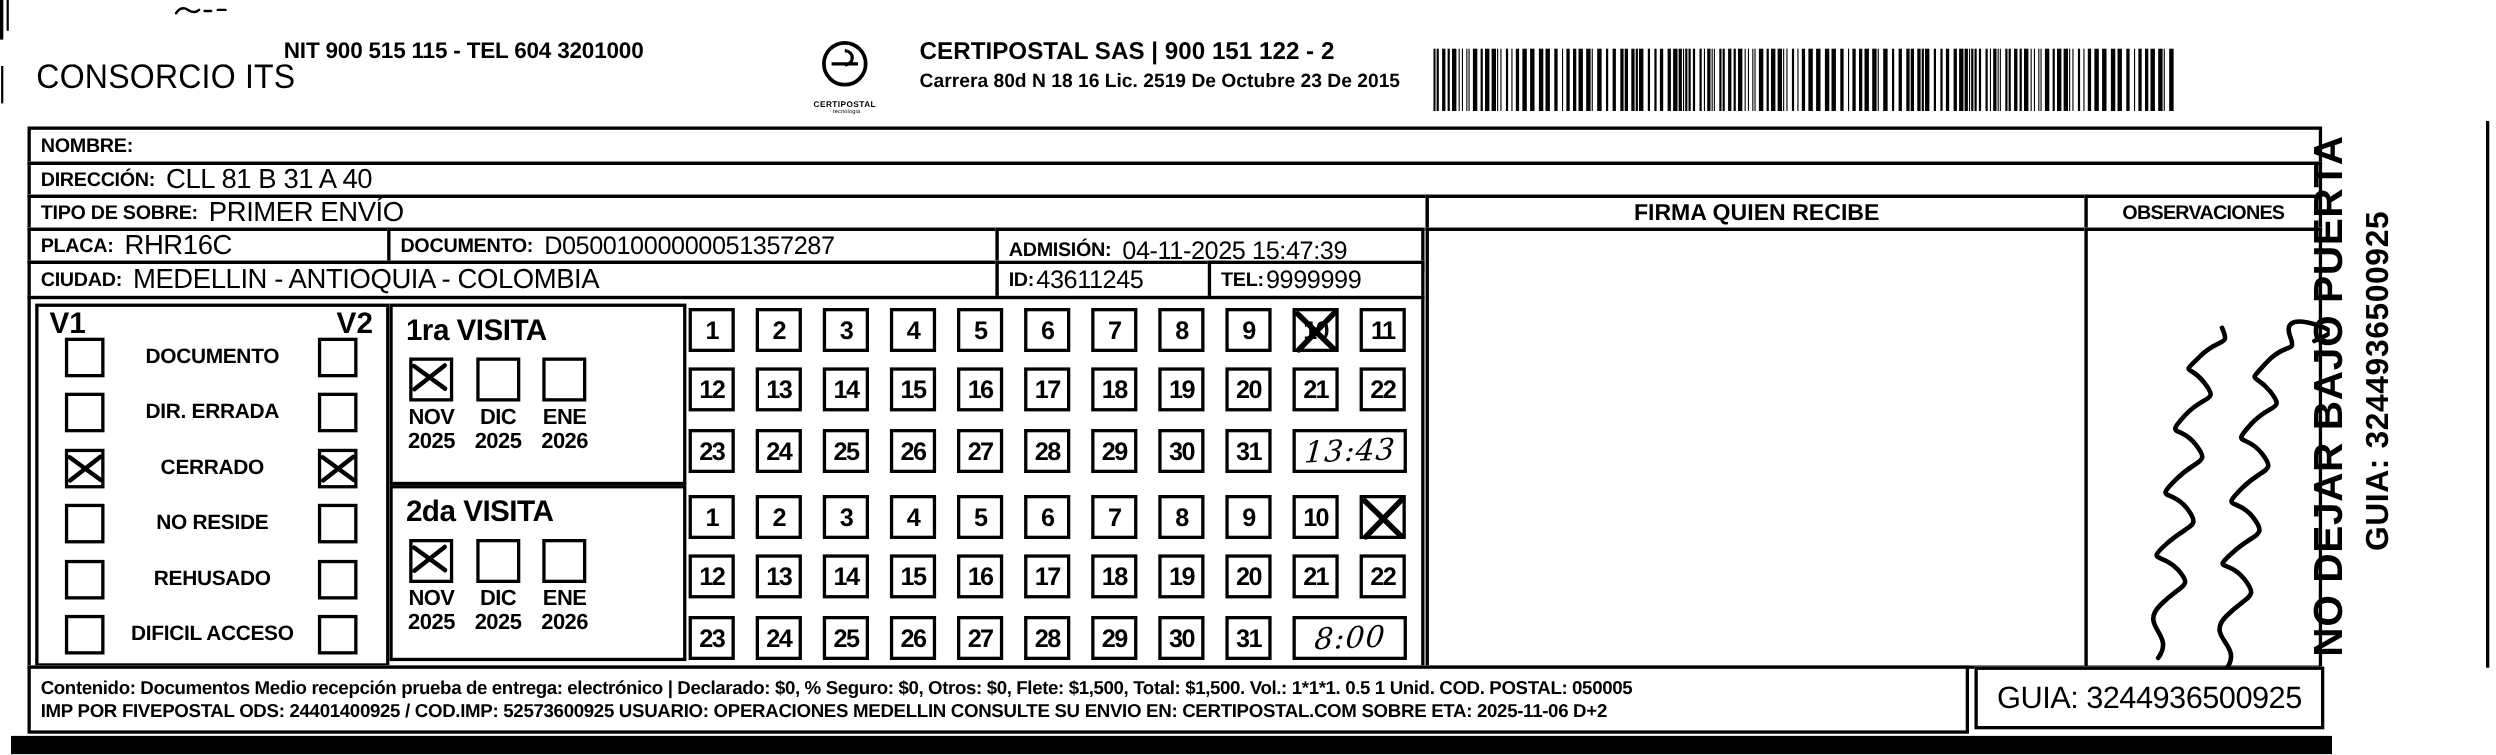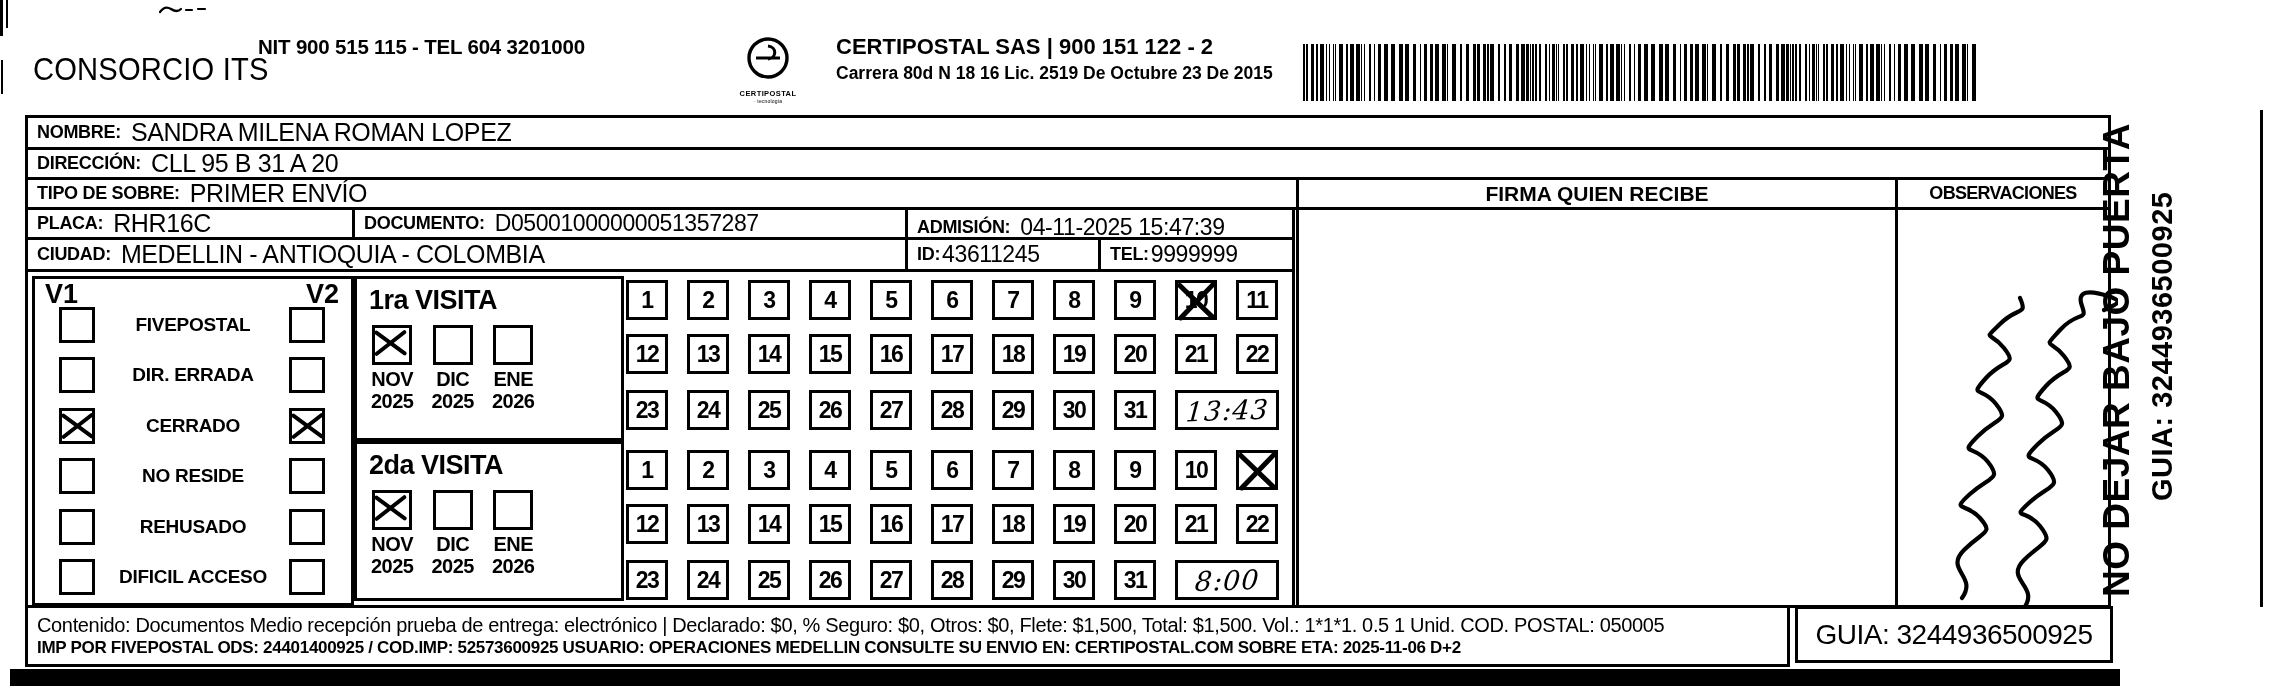--- a/index.html
+++ b/index.html
@@ -51,21 +51,21 @@
   .day .dnum{font-size:23px;font-weight:700;letter-spacing:-1.5px}
   .day.wide{width:104px}
   .day.crossed{overflow:visible}
   .day.crossed::before,.day.crossed::after{content:"";position:absolute;left:-7px;top:16px;width:51px;height:4.5px;
         background:#000;border-radius:3px}
   .day.crossed::before{transform:rotate(44deg)}
   .day.crossed::after{transform:rotate(-46deg)}
   .hand-time{font-family:"DejaVu Serif",serif;font-style:italic;font-size:27px;letter-spacing:1px;transform:skewX(-6deg) rotate(-2deg)}
   
   .footbox{flex-direction:column;align-items:flex-start;justify-content:center;gap:1px}
-  .footbox .f1{font-size:20px;font-weight:400;letter-spacing:-.35px}
+  .footbox .f1{font-size:17px;font-weight:700;letter-spacing:-.35px}
   .footbox .f2{font-size:17px;font-weight:700;letter-spacing:-.3px}
   .guiabox{font-size:28px;letter-spacing:-.5px;justify-content:center}
   .blackbar{position:absolute;left:10px;top:669px;width:2110px;height:17px;background:#000}
   
   .vert{position:absolute;writing-mode:vertical-rl;transform:rotate(180deg);font-weight:700;text-align:center;white-space:nowrap}
   .warnv{left:2096px;top:112px;height:496px;width:52px;font-size:37px;letter-spacing:.5px}
   .guiav{left:2146px;top:170px;height:352px;width:40px;font-size:29px;letter-spacing:.5px}
   .edgeline{position:absolute;left:2260px;top:110px;width:3px;height:497px;background:#000}
   .mark{position:absolute;background:#000}
 </style>
@@ -232,25 +232,24 @@
       <i style="width:3px;margin-right:3px"></i>
       <i style="width:3px;margin-right:2px"></i>
       <i style="width:4px;margin-right:3px"></i>
       <i style="width:4px;margin-right:1px"></i>
       <i style="width:1px;margin-right:4px"></i>
       <i style="width:4px;margin-right:4px"></i>
     </div>
 
   <div class="cell" style="left:25px;top:115px;width:2086px;height:35px">
     <span class="lab">NOMBRE:</span>
-    <span class="val">SANDRA MILENA ROMAN LOPEZ</span>
   </div>
   <div class="cell" style="left:25px;top:147px;width:2086px;height:33px">
     <span class="lab">DIRECCIÓN:</span>
-    <span class="val">CLL 95 B   31 A 20</span>
+    <span class="val">CLL 81 B   31 A 40</span>
   </div>
   <div class="cell" style="left:25px;top:177px;width:1274px;height:33px">
     <span class="lab">TIPO DE SOBRE:</span>
     <span class="val">PRIMER ENVÍO</span>
   </div>
 
   <div class="cell hdrcell" style="left:1296px;top:177px;width:602px;height:33px;font-size:21px">
       <span>FIRMA QUIEN RECIBE</span>
     </div>
   <div class="cell hdrcell" style="left:1895px;top:177px;width:216px;height:33px;font-size:18px;letter-spacing:-.7px">
@@ -287,21 +286,21 @@
   <div class="cell" style="left:1895px;top:207px;width:216px;height:401px"></div>
 
   <div class="abs" style="left:25px;top:269px;width:1270px;height:339px;border:3px solid #000;background:#fff">
 
     <div class="vpanel">
       <div class="vhead" style="left:10px">V1</div>
       <div class="vhead" style="right:12px">V2</div>
       <div class="vrows">
           <div class="vrow">
             <div class="cbox"></div>
-            <div class="vlabel">FIVEPOSTAL</div>
+            <div class="vlabel">DOCUMENTO</div>
             <div class="cbox"></div>
           </div>
           <div class="vrow">
             <div class="cbox"></div>
             <div class="vlabel">DIR. ERRADA</div>
             <div class="cbox"></div>
           </div>
           <div class="vrow">
             <div class="cbox checked"></div>
             <div class="vlabel">CERRADO</div>

